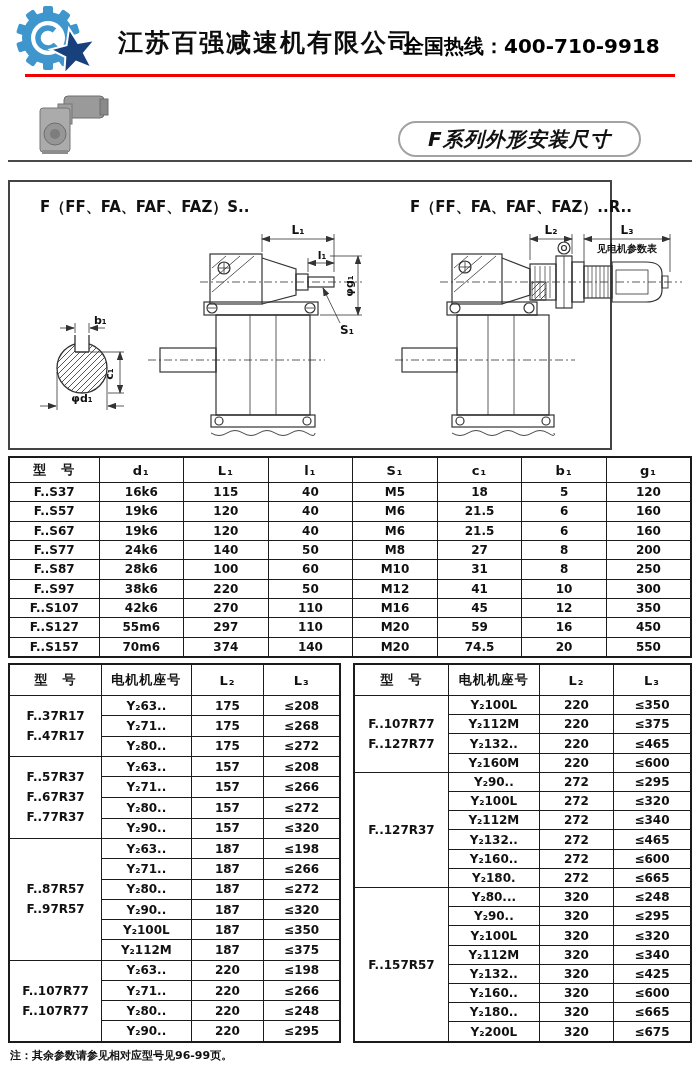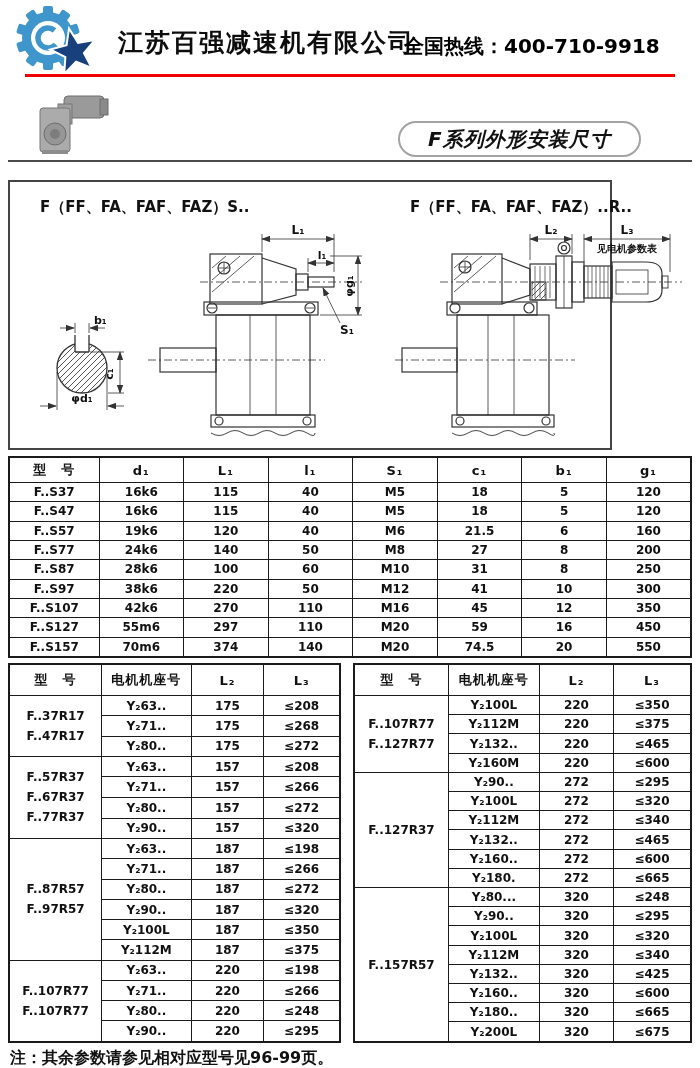--- a/index.html
+++ b/index.html
@@ -25,21 +25,21 @@
   th,td{border:1px solid #1b1b1b;text-align:center;vertical-align:middle;font-weight:700;padding:0;overflow:hidden;}
   .dim-table{position:absolute;left:8px;top:456px;width:684px;height:202px;border:2px solid #1b1b1b;}
   .dim-table th{font-size:13px;height:24px;letter-spacing:1px;}
   .dim-table td{font-size:12px;}
   .motor-table{position:absolute;top:663px;height:380px;border:2px solid #1b1b1b;}
   .motor-left{left:8px;width:333px;}
   .motor-right{left:353px;width:339px;}
   .motor-table th{font-size:13px;height:30px;letter-spacing:1px;}
   .motor-table td{font-size:12px;}
   .model-cell{white-space:pre-line;line-height:20px;font-size:12.5px;}
-  .footnote{position:absolute;left:10px;top:1048px;font-size:16px;font-weight:700;}
+  .footnote{position:absolute;left:10px;top:1048px;font-size:11px;font-weight:700;}
   svg text{font-family:"DejaVu Sans","Liberation Sans",sans-serif;}
 </style>
 </head>
 <body>
 
 <div class="page">
 
   <svg class="logo" width="96" height="76" viewBox="0 0 96 76">
     <g fill="#3f96cc">
       <rect x="31" y="4" width="10" height="14" rx="2"></rect>
@@ -220,31 +220,31 @@
           <td>F..S37</td>
           <td>16k6</td>
           <td>115</td>
           <td>40</td>
           <td>M5</td>
           <td>18</td>
           <td>5</td>
           <td>120</td>
         </tr>
         <tr>
-          <td>F..S47</td>
-          <td>16k6</td>
-          <td>115</td>
+          <td>F..S57</td>
+          <td>19k6</td>
+          <td>120</td>
           <td>40</td>
-          <td>M5</td>
-          <td>18</td>
-          <td>5</td>
-          <td>120</td>
-        </tr>
-        <tr>
-          <td>F..S57</td>
+          <td>M6</td>
+          <td>21.5</td>
+          <td>6</td>
+          <td>160</td>
+        </tr>
+        <tr>
+          <td>F..S67</td>
           <td>19k6</td>
           <td>120</td>
           <td>40</td>
           <td>M6</td>
           <td>21.5</td>
           <td>6</td>
           <td>160</td>
         </tr>
         <tr>
           <td>F..S77</td>

